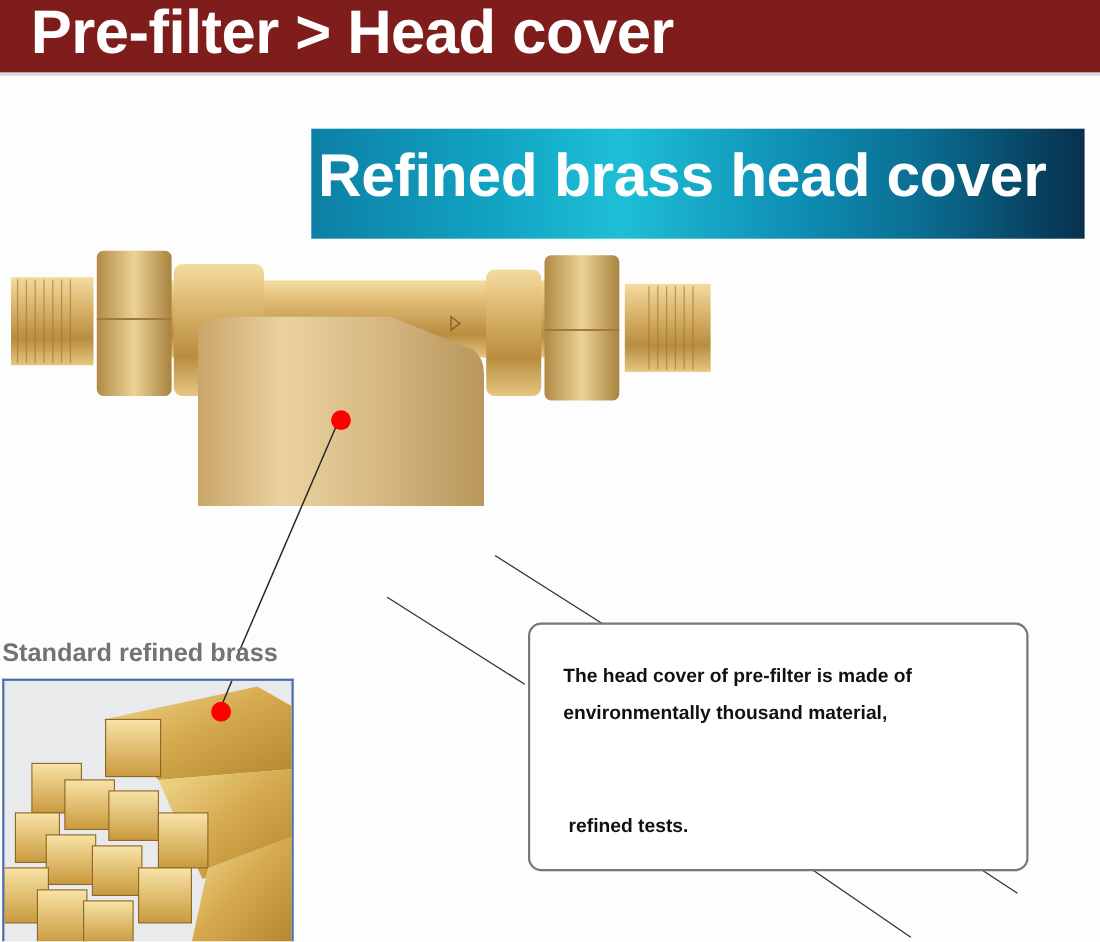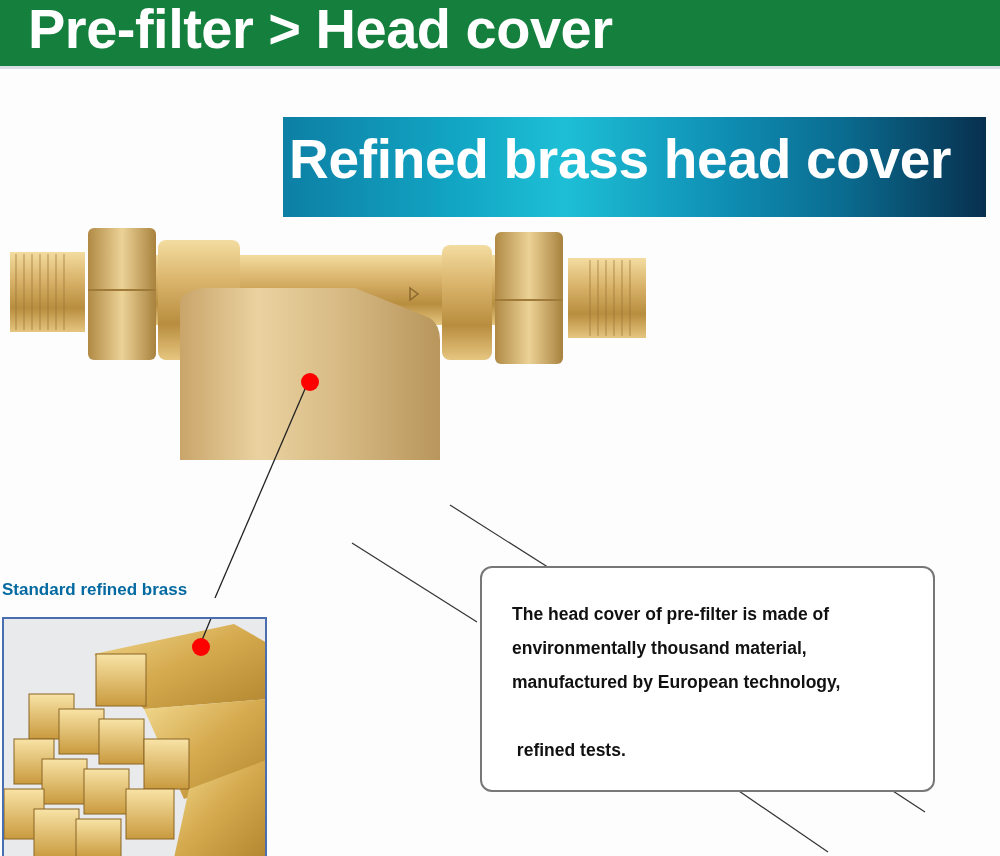--- a/index.html
+++ b/index.html
@@ -1,24 +1,24 @@
 <!DOCTYPE html>
 <html><head>
 <meta charset="utf-8">
 <style>
   html,body{margin:0;padding:0;}
   body{width:1000px;height:856px;position:relative;overflow:hidden;background:#fdfdfd;font-family:"Liberation Sans",sans-serif;}
-  .header{position:absolute;left:0;top:0;width:1000px;height:66px;background:#15803d;}
+  .header{position:absolute;left:0;top:0;width:1000px;height:66px;background:#7f1d1d;}
   .header-title{position:absolute;left:28px;top:-4px;color:#fff;font-size:56px;font-weight:bold;letter-spacing:-0.5px;white-space:nowrap;}
   .header-line{position:absolute;left:0;top:66px;width:1000px;height:3px;background:#d8dde6;}
   .banner{position:absolute;left:283px;top:117px;width:703px;height:100px;
     background:linear-gradient(90deg,#0d7fa5 0%,#12a6c4 25%,#1ebfd6 40%,#0f90b5 62%,#0a6b8f 80%,#08304e 100%);}
   .banner-text{position:absolute;left:6px;top:10px;color:#fff;font-size:55px;font-weight:bold;white-space:nowrap;letter-spacing:-0.3px;text-align:right;}
   .product{position:absolute;left:0;top:0;width:1000px;height:856px;}
-  .caption{position:absolute;left:2px;top:580px;font-size:17px;font-weight:bold;color:#0369a1;white-space:nowrap;text-align:right;}
+  .caption{position:absolute;left:2px;top:580px;font-size:23px;font-weight:bold;color:#737373;white-space:nowrap;text-align:right;}
   .brass-frame{position:absolute;left:2px;top:617px;width:265px;height:239px;border:2px solid #4a6fb0;border-bottom:none;background:#e9eaec;overflow:hidden;box-sizing:border-box;}
   .desc-box{position:absolute;left:480px;top:566px;width:455px;height:226px;border:2px solid #777;border-radius:12px;background:#fff;box-sizing:border-box;}
   .desc-line{position:absolute;left:30px;font-size:17.5px;font-weight:bold;color:#111;white-space:nowrap;}
   svg{position:absolute;left:0;top:0;}
 </style>
 </head>
 <body>
 
 <div class="header">
   <div class="header-title">Pre-filter &gt; Head cover</div>
@@ -124,15 +124,14 @@
     <rect x="72" y="200" width="45" height="39" fill="url(#face)" stroke="#8a6524"></rect>
     <polygon points="185,170 265,140 265,239 170,239" fill="url(#bar)"></polygon>
     <line x1="215" y1="-20" x2="196" y2="26" stroke="#222" stroke-width="1.3"></line>
     <circle cx="197" cy="28" r="9" fill="#ff0000"></circle>
   </svg>
 </div>
 
 <div class="desc-box">
   <div class="desc-line" style="top:36px">The head cover of pre-filter is made of</div>
   <div class="desc-line" style="top:70px">environmentally thousand material,</div>
-  <div class="desc-line" style="top:104px">manufactured by European technology,</div>
   <div class="desc-line" style="top:172px;white-space:pre"> refined tests.</div>
 </div>
 
 </body></html>

